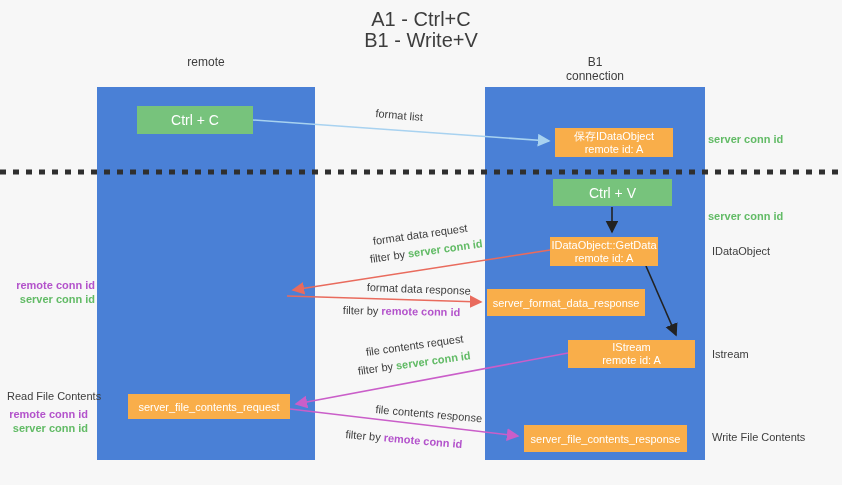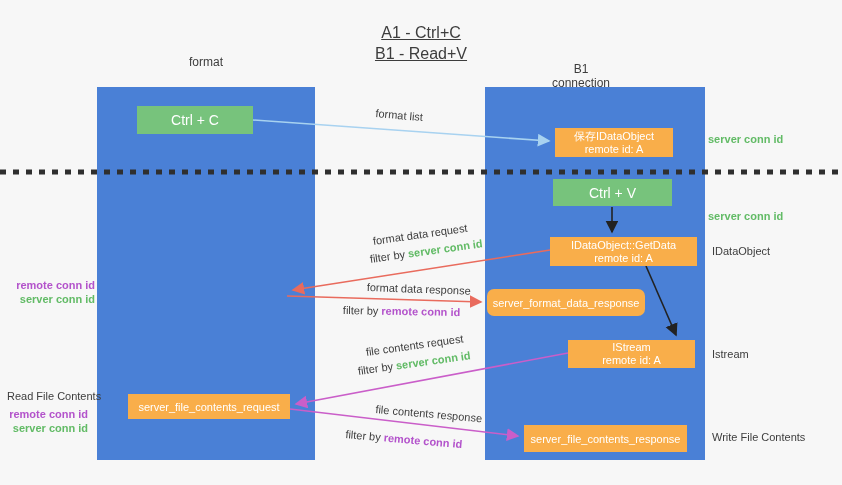--- a/index.html
+++ b/index.html
@@ -1,18 +1,18 @@
 <!DOCTYPE html>
 <html style="--canvas_bg: #f7f7f7; --column_blue: #4a80d6; --box_green: #77c37c; --box_orange: #f9ae4a; --arrow_blue: #a8d2f0; --arrow_red: #e96b5d; --arrow_magenta: #ca5ec9; --arrow_black: #222222; --text_dark: #3d3d3d; --text_green: #62bb66; --text_purple: #b353cb; --dotted_line: #2f2f2f;"><head>
 <meta charset="utf-8">
 <style>
   html,body{margin:0;padding:0;}
   body{font-family:"Liberation Sans","DejaVu Sans",sans-serif;}
   .canvas{position:relative;width:842px;height:485px;background:var(--canvas_bg);overflow:hidden;}
-  .title{position:absolute;left:0;right:0;top:22px;text-align:center;font-size:16px;line-height:21px;color:var(--text_dark);text-decoration:underline;}
+  .title{position:absolute;left:0;right:0;top:9px;text-align:center;font-size:20px;line-height:21px;color:var(--text_dark);}
   .col-header{position:absolute;top:55px;text-align:center;font-size:12px;line-height:14px;color:var(--text_dark);}
   .lifeline{position:absolute;background:var(--column_blue);}
   .overlay{position:absolute;left:0;top:0;pointer-events:none;}
   .node{position:absolute;display:flex;flex-direction:column;align-items:center;justify-content:center;color:#fff;text-align:center;white-space:nowrap;}
   .green{background:var(--box_green);font-size:14px;}
   .orange{background:var(--box_orange);font-size:11px;}
   .two-line{font-size:11px;line-height:13px;}
   .alabel{position:absolute;font-size:11px;color:var(--text_dark);transform-origin:left top;white-space:nowrap;}
   .ann{position:absolute;font-size:11px;color:var(--text_dark);white-space:nowrap;line-height:14px;}
   .pair{text-align:right;width:95px;left:0;font-weight:bold;}
@@ -28,27 +28,27 @@
   .f-black{fill:var(--arrow_black);}
   .dotted{stroke:var(--dotted_line);stroke-width:5;stroke-dasharray:6 7;}
 </style>
 </head>
 <body>
 
 <div class="canvas">
 
   <div class="title">
     <div>A1 - Ctrl+C</div>
-    <div>B1 - Read+V</div>
+    <div>B1 - Write+V</div>
   </div>
 
   <div class="col-header" style="left:97px;width:218px;">
-    <div>format</div>
+    <div>remote</div>
   </div>
-  <div class="col-header" style="left:471px;width:220px;margin-top:7px;">
+  <div class="col-header" style="left:485px;width:220px;">
     <div>B1</div>
     <div>connection</div>
   </div>
 
   <div class="lifeline" style="left:97px;top:87px;width:218px;height:373px;"></div>
   <div class="lifeline" style="left:485px;top:87px;width:220px;height:373px;"></div>
 
   <svg class="overlay" width="842" height="485" viewBox="0 0 842 485">
     <defs>
       <marker id="m-blue" markerWidth="10" markerHeight="9" refX="7" refY="4" orient="auto">
@@ -80,27 +80,27 @@
 
   <div class="node orange two-line" style="left:555px;top:128px;width:118px;height:29px;">
     <span>保存IDataObject</span>
     <span>remote id: A</span>
   </div>
 
   <div class="node green" style="left:553px;top:179px;width:119px;height:27px;">
     <span>Ctrl + V</span>
   </div>
 
-  <div class="node orange two-line" style="left:550px;top:237px;width:147px;height:29px;text-align:right;">
+  <div class="node orange two-line" style="left:550px;top:237px;width:108px;height:29px;text-align:right;">
     <span>IDataObject::GetData</span>
     <span>remote id: A</span>
   </div>
 
 
-  <div class="node orange" style="left:487px;top:289px;width:158px;height:27px;border-radius:7px;">
+  <div class="node orange" style="left:487px;top:289px;width:158px;height:27px;">
     <span>server_format_data_response</span>
   </div>
 
   <div class="node orange two-line" style="left:568px;top:340px;width:127px;height:28px;">
     <span>IStream</span>
     <span>remote id: A</span>
   </div>
 
   <div class="node orange" style="left:524px;top:425px;width:163px;height:27px;">
     <span>server_file_contents_response</span>

